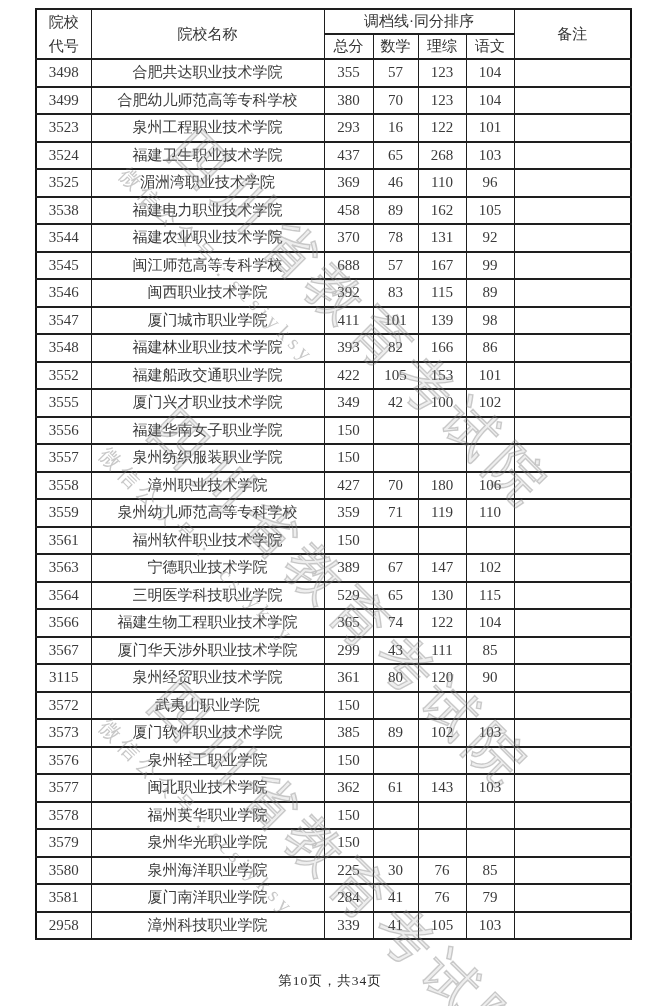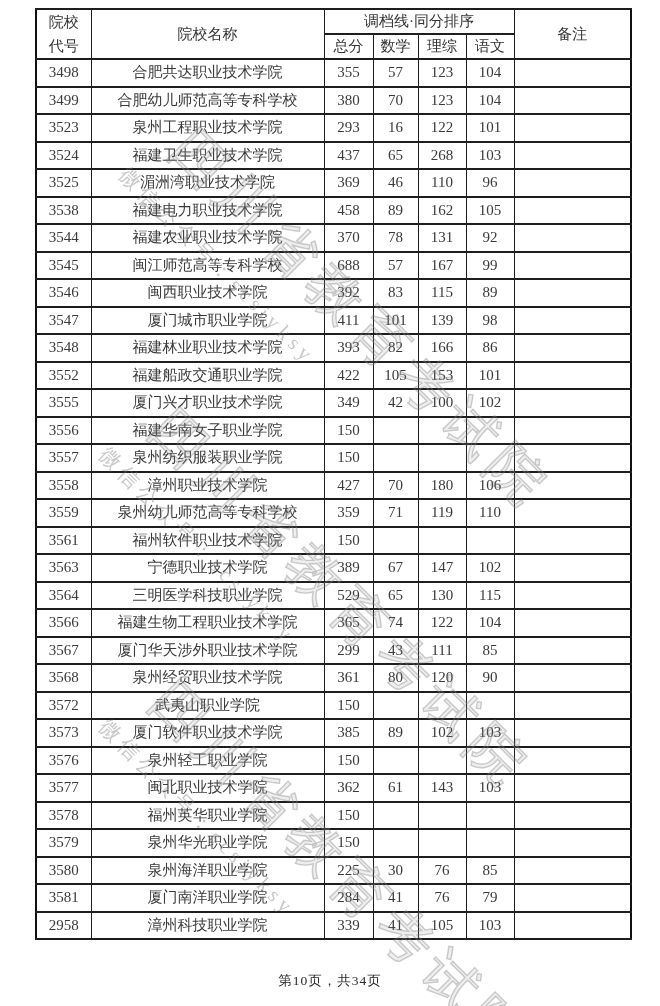--- a/index.html
+++ b/index.html
@@ -324,21 +324,21 @@
       <tr>
         <td>3567</td>
         <td>厦门华天涉外职业技术学院</td>
         <td>299</td>
         <td>43</td>
         <td>111</td>
         <td>85</td>
         <td></td>
       </tr>
       <tr>
-        <td>3568</td>
+        <td>3115</td>
         <td>泉州经贸职业技术学院</td>
         <td>361</td>
         <td>80</td>
         <td>120</td>
         <td>90</td>
         <td></td>
       </tr>
       <tr>
         <td>3572</td>
         <td>武夷山职业学院</td>

